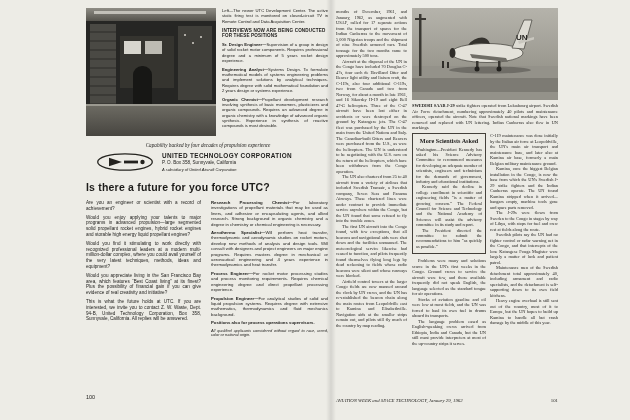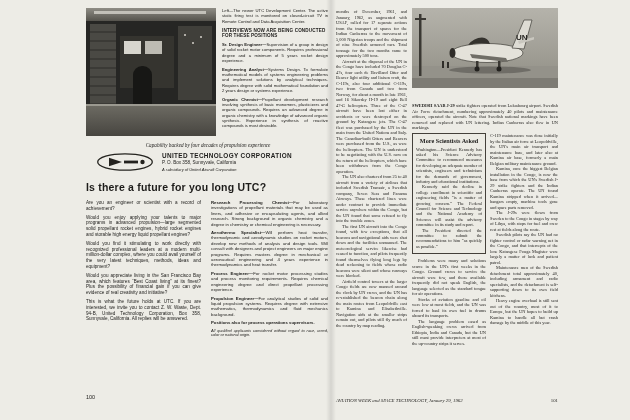--- a/index.html
+++ b/index.html
@@ -40,21 +40,21 @@
   .adcol{top:200px;width:115px;height:190px;overflow:hidden;font-family:"Liberation Sans",sans-serif;}
   .adcol p{font-size:4.6px;line-height:5.8px;text-align:justify;margin:0 0 3px;}
   .adcol.j p{font-size:4.3px;line-height:5.4px;}
   .also{font-weight:bold;}
   .eeo{font-style:italic;font-size:3.9px !important;line-height:4.9px !important;}
   .pageno-l{left:86px;top:394px;font-family:"Liberation Sans",sans-serif;font-size:5.5px;}
   
   .rp p{font-size:4.4px;line-height:5.5px;text-align:justify;margin:0;text-indent:6px;}
   .rp p.noind{text-indent:0;}
   .rcol1{left:336px;top:9px;width:71px;height:383px;overflow:hidden;}
-  .rp-photo{left:412px;top:8px;width:146px;height:80px;overflow:hidden;}
+  .rp-photo{left:412px;top:8px;width:146px;height:92px;overflow:hidden;}
   .photocap{left:412px;top:103px;width:146px;}
   .photocap p{text-indent:0;}
   .caps{font-weight:bold;}
   .rcol2{left:412px;top:133px;width:74px;height:259px;overflow:hidden;}
   .rcol3{left:490px;top:133px;width:68px;height:259px;overflow:hidden;}
   .box{border:1px solid #44403a;padding:3px 3px 4px;margin-bottom:4px;background:#ecebe4;}
   .box h3{font-size:6.2px;line-height:7px;font-weight:bold;text-align:center;margin:0 0 2.5px;}
   .box p{font-size:4.3px;line-height:5.4px;}
   .rfoot{left:336px;top:398px;width:222px;display:flex;justify-content:space-between;
          font-size:4.8px;line-height:6px;}
@@ -99,21 +99,21 @@
       <circle cx="46.5" cy="10" r="2.2" fill="#24231f"></circle>
     </svg>
   </div>
 
   <div class="abs company">
     <div class="cname">UNITED TECHNOLOGY CORPORATION</div>
     <div class="caddr">P. O. Box 358, Sunnyvale, California</div>
     <div class="csub">A subsidiary of United Aircraft Corporation</div>
   </div>
 
-  <h2 class="abs headline">Is there a future for you long UTC?</h2>
+  <h2 class="abs headline">Is there a future for you force UTC?</h2>
 
   <div class="abs adcol" style="left:86px;">
     <p>Are you an engineer or scientist with a record of achievement?</p>
     <p>Would you enjoy applying your talents to major programs in advanced propulsion—large segmented solid propellant rocket engines, hybrid rocket engines and storable high energy liquid propellant engines?</p>
     <p>Would you find it stimulating to work directly with recognized professional leaders at a modern multi-million-dollar complex, where you could avail yourself of the very latest techniques, methods, ideas and equipment?</p>
     <p>Would you appreciate living in the San Francisco Bay area, which features “Best Coast living” at its finest? Plus the possibility of financial gain if you can give evidence of real creativity and initiative?</p>
     <p>This is what the future holds at UTC. If you are interested, we invite you to contact Z. W. Waste, Dept. 94-B, United Technology Corporation, Box 358, Sunnyvale, California. All replies will be answered.</p>
   </div>
 
   <div class="abs adcol j" style="left:211px;width:117px;">

